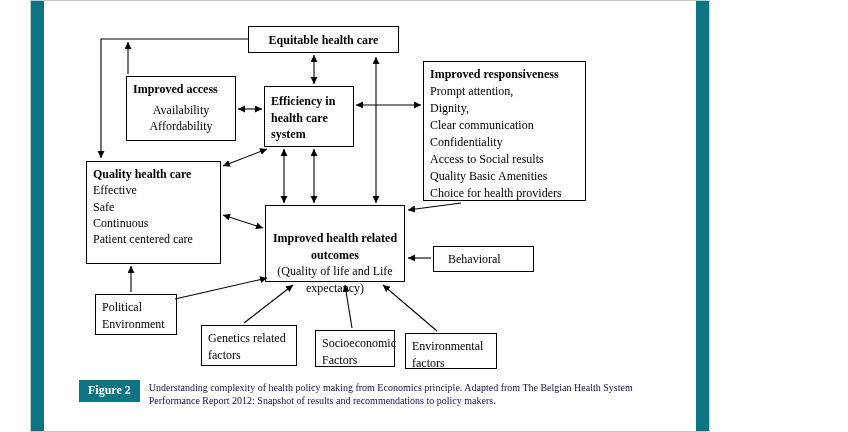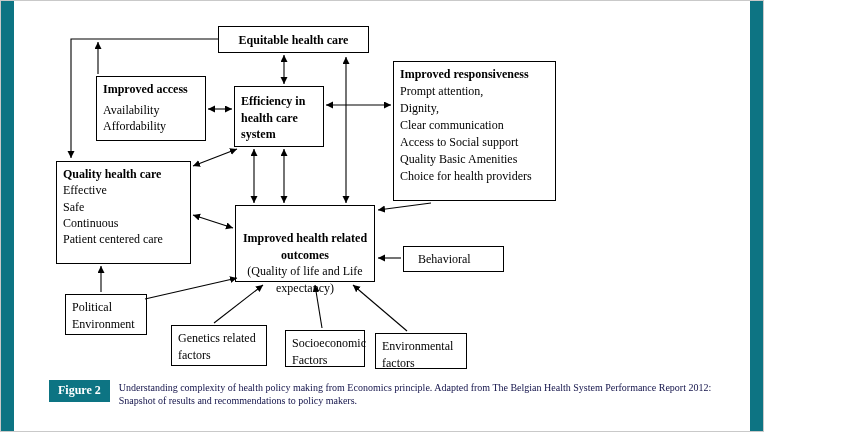--- a/index.html
+++ b/index.html
@@ -1,32 +1,32 @@
 <!DOCTYPE html>
 <html><head>
 <meta charset="utf-8">
 <style>
   * { margin:0; padding:0; box-sizing:border-box; }
   html,body { background:#ffffff; }
   .page {
-    position:relative; width:764px; height:432px; background:#fff;
+    position:relative; width:680px; height:432px; background:#fff;
     border:1px solid #c9c9c9; overflow:hidden;
-    font-family:"Liberation Serif", serif; color:#000;
+    font-family:"Liberation Serif", serif; color:#000;margin-left:30px;
   }
   .accent-bar { position:absolute; top:0; bottom:0; width:13px; background:#0d7483; }
   .accent-bar.left { left:0; }
   .accent-bar.right { right:0; }
   .arrows { position:absolute; left:0; top:0; pointer-events:none; }
   .box {
     position:absolute; background:#fff; border:1px solid #000;
     font-size:12px; line-height:1.38; padding:4px 6px; color:#000;
   }
   .box .title { font-weight:bold; }
   .tcenter { text-align:center; }
-  .items { margin-top:4px; }
+  .items { margin-top:4px;text-align:center; }
   #b-equitable   { left:217px; top:25px;  width:151px; height:27px; padding-top:5px; }
   #b-access      { left:95px;  top:75px;  width:110px; height:65px; }
   #b-efficiency  { left:233px; top:85px;  width:90px;  height:61px; padding-top:6px; }
   #b-resp        { left:392px; top:60px;  width:163px; height:140px; line-height:1.42; }
   #b-quality     { left:55px;  top:160px; width:135px; height:103px; line-height:1.36; }
   #b-outcomes    { left:234px; top:204px; width:140px; height:77px; padding-top:24px; }
   #b-behavioral  { left:402px; top:245px; width:101px; height:26px; padding-left:14px; }
   #b-political   { left:64px;  top:293px; width:82px;  height:41px; }
   #b-genetics    { left:170px; top:324px; width:96px;  height:41px; }
   #b-socio       { left:284px; top:329px; width:80px;  height:37px; }
@@ -66,21 +66,22 @@
 
   <div class="box" id="b-efficiency">
     <div class="title">Efficiency in health care system</div>
   </div>
 
   <div class="box" id="b-resp">
     <div class="title">Improved responsiveness</div>
     <div>Prompt attention,</div>
     <div>Dignity,</div>
     <div>Clear communication</div>
-    <div>Access to Social support</div>
+    <div>Confidentiality</div>
+    <div>Access to Social results</div>
     <div>Quality Basic Amenities</div>
     <div>Choice for health providers</div>
   </div>
 
   <div class="box" id="b-quality">
     <div class="title">Quality health care</div>
     <div>Effective</div>
     <div>Safe</div>
     <div>Continuous</div>
     <div>Patient centered care</div>

